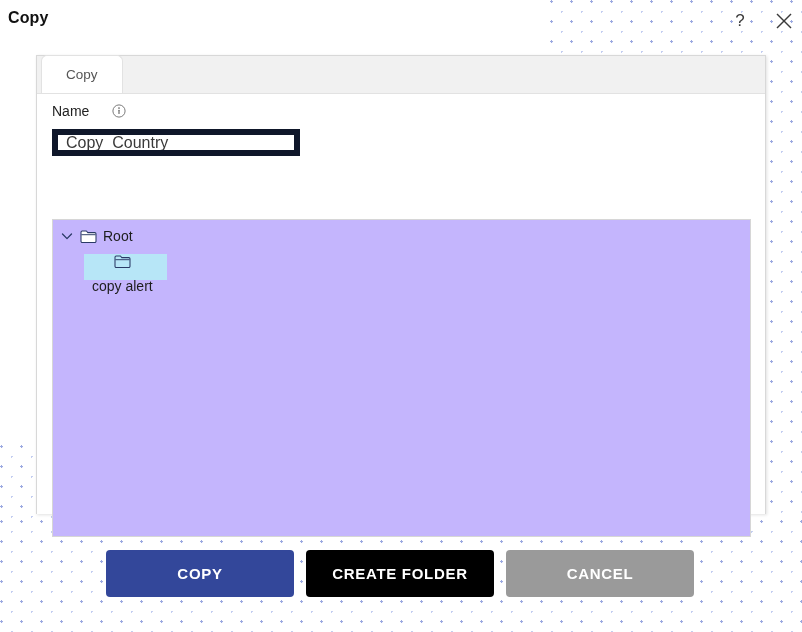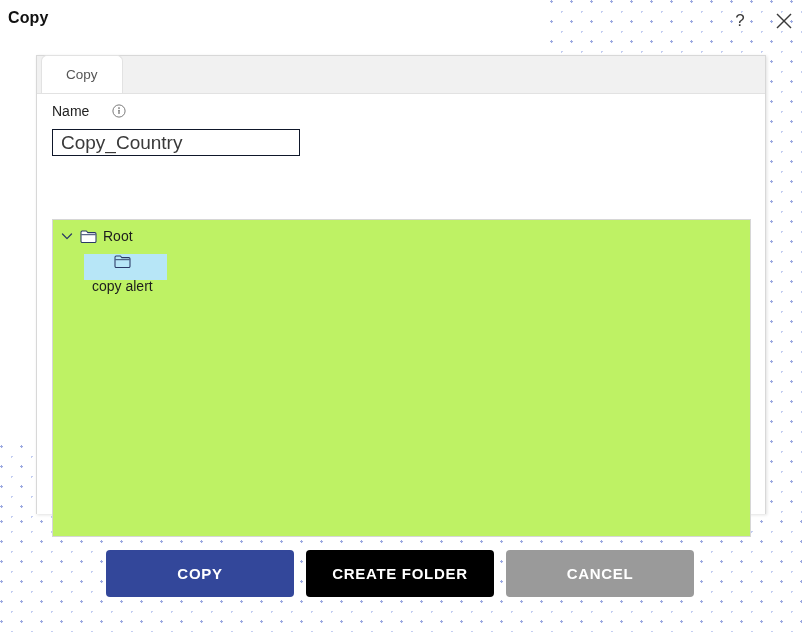--- a/index.html
+++ b/index.html
@@ -148,38 +148,38 @@
   }
 
   #name-input {
     position: absolute;
     left: 15px;
     top: 35px;
     width: 248px;
     height: 27px;
     box-sizing: border-box;
     padding: 0 8px;
-    border: 1px solid #0f172a;
+    border: 6px solid #0f172a;
     background: #ffffff;
     font-family: "Liberation Sans", sans-serif;
-    font-size: 19px;
+    font-size: 16px;
     color: #3a3a3a;
     outline: none;
     border-radius: 0;
   }
 
   
   #tree-panel {
     position: absolute;
     left: 15px;
     top: 125px;
     width: 699px;
     height: 318px;
     border: 1px solid #d6d6d6;
-    background: #bef264;
+    background: #c4b5fd;
     box-sizing: border-box;
     overflow: auto;
   }
   .tree-node {
     display: flex;
     align-items: center;
     height: 26px;
     font-size: 14px;
     color: #1d1d1d;
     cursor: pointer;

